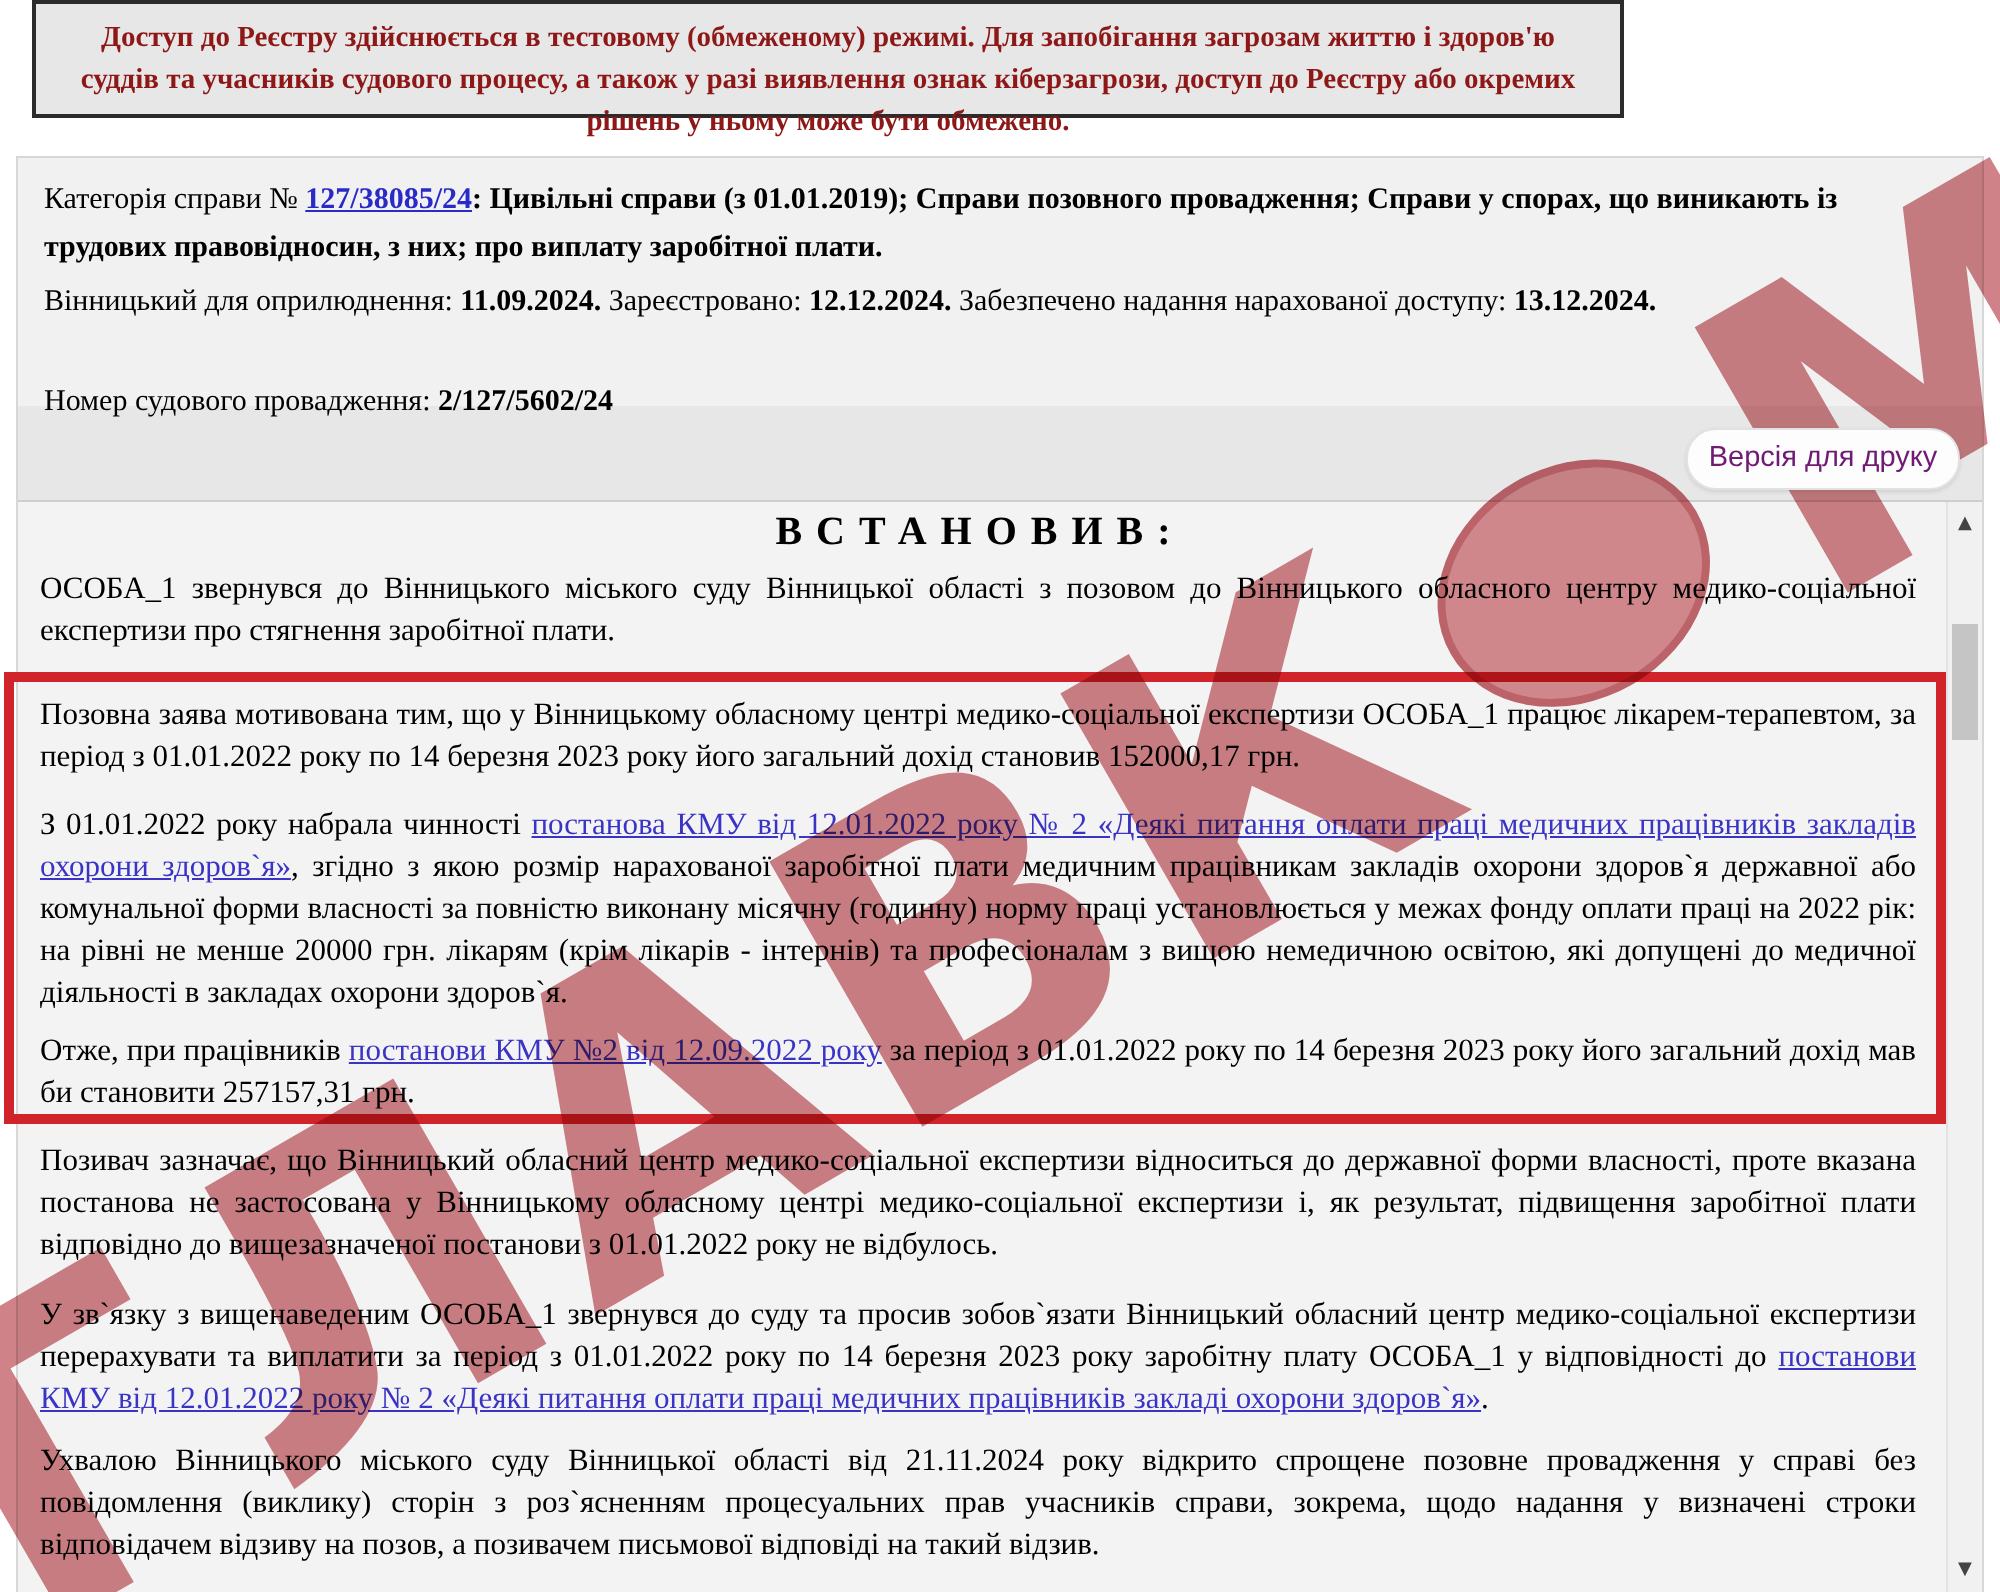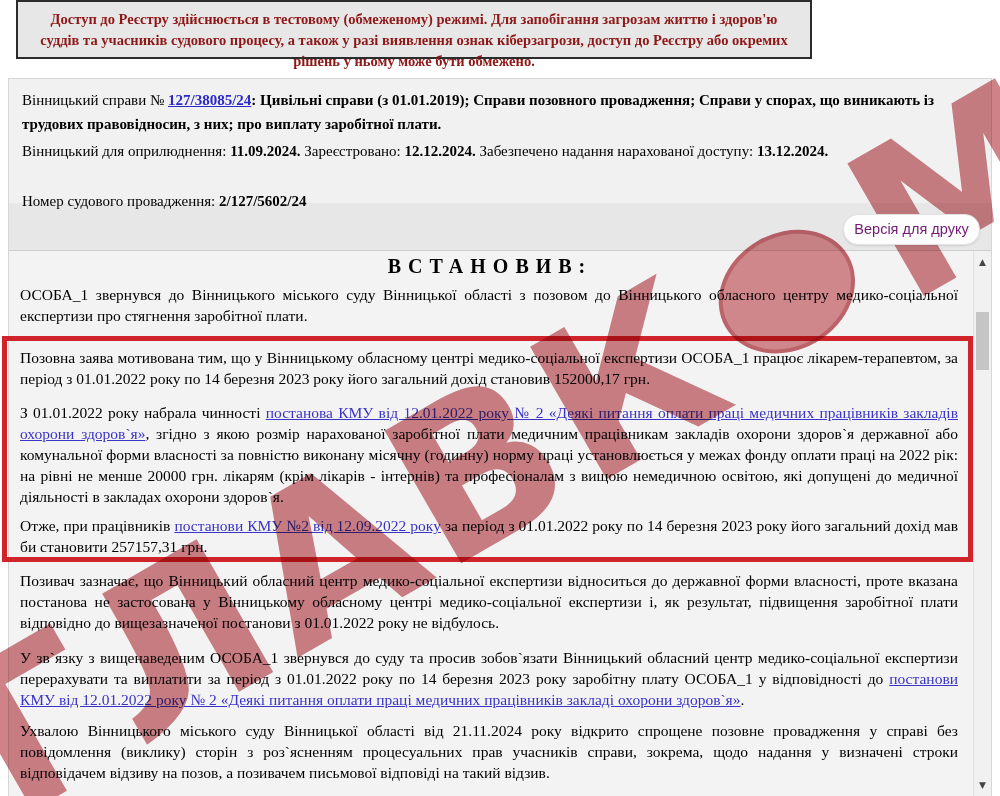--- a/index.html
+++ b/index.html
@@ -73,21 +73,21 @@
 
   <div class="banner">
     <span>Доступ до Реєстру здійснюється в тестовому (обмеженому) режимі. Для запобігання загрозам життю і здоров'ю суддів та учасників судового процесу, а також у разі виявлення ознак кіберзагрози, доступ до Реєстру або окремих рішень у ньому може бути обмежено.</span>
   </div>
 
   <div class="panel"></div>
   <div class="strip"></div>
   <div class="docbg"></div>
 
   <div class="meta-line" id="meta-category">
-    <span>Вінницький справи № </span><a class="case-link" href="#">127/38085/24</a><b>: Цивільні справи (з 01.01.2019); Справи позовного провадження; Справи у спорах, що виникають із трудових правовідносин, з них; про виплату заробітної плати.</b>
+    <span>Категорія справи № </span><a class="case-link" href="#">127/38085/24</a><b>: Цивільні справи (з 01.01.2019); Справи позовного провадження; Справи у спорах, що виникають із трудових правовідносин, з них; про виплату заробітної плати.</b>
   </div>
   <div class="meta-line" id="meta-dates">
     <span>Вінницький для оприлюднення: </span><b>11.09.2024.</b><span> Зареєстровано: </span><b>12.12.2024.</b><span> Забезпечено надання нарахованої доступу: </span><b>13.12.2024.</b>
   </div>
   <div class="meta-line" id="meta-proc">
     <span>Номер судового провадження: </span><b>2/127/5602/24</b>
   </div>
 
   <div class="print-btn">Версія для друку</div>
 

